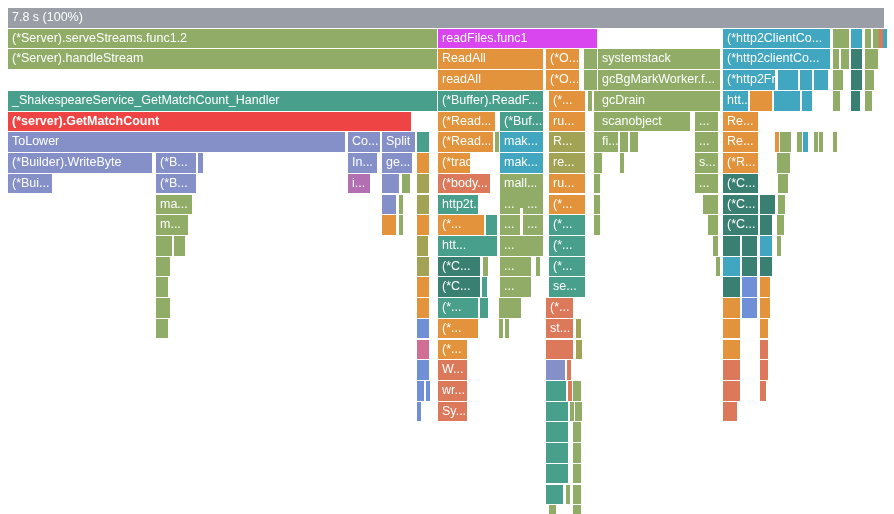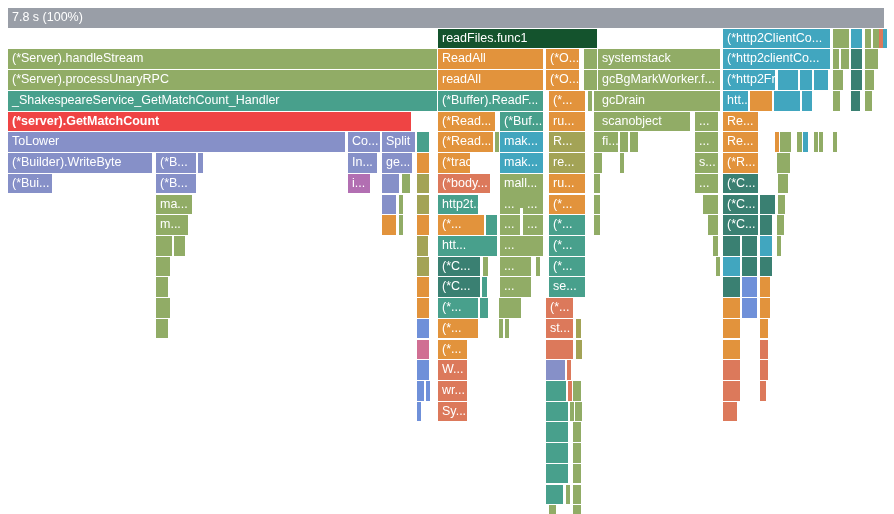--- a/index.html
+++ b/index.html
@@ -16,40 +16,40 @@
     overflow:hidden; white-space:nowrap;
     cursor:pointer;
   }
 </style>
 </head>
 <body>
 
 <div id="stage">
 
 <div class="frame" title="7.8 s (100%)" style="left: 8px; top: 8px; width: 876px; height: 19.7px; background: rgb(153, 158, 167);">7.8 s (100%)</div>
-    <div class="frame" title="readFiles.func1" style="left: 438px; top: 28.7px; width: 159px; height: 19.7px; background: #14532d;">readFiles.func1</div>
+    <div class="frame" title="(*Server).serveStreams.func1.2" style="left: 8px; top: 28.7px; width: 429px; height: 19.7px; background: rgb(145, 172, 102);">(*Server).serveStreams.func1.2</div>
+    <div class="frame" title="readFiles.func1" style="left: 438px; top: 28.7px; width: 159px; height: 19.7px; background: #d946ef;">readFiles.func1</div>
     <div class="frame" title="(*http2ClientCo..." style="left: 723px; top: 28.7px; width: 107px; height: 19.7px; background: rgb(65, 166, 191);">(*http2ClientCo...</div>
     <div class="frame" style="left: 833px; top: 28.7px; width: 16px; height: 19.7px; background: rgb(145, 172, 102);"></div>
     <div class="frame" style="left: 851px; top: 28.7px; width: 11px; height: 19.7px; background: rgb(65, 166, 191);"></div>
     <div class="frame" style="left: 865px; top: 28.7px; width: 6px; height: 19.7px; background: rgb(145, 172, 102);"></div>
     <div class="frame" style="left: 873px; top: 28.7px; width: 2px; height: 19.7px; background: rgb(145, 172, 102);"></div>
     <div class="frame" style="left: 876px; top: 28.7px; width: 2px; height: 19.7px; background: rgb(145, 172, 102);"></div>
     <div class="frame" style="left: 879px; top: 28.7px; width: 3px; height: 19.7px; background: rgb(220, 121, 91);"></div>
     <div class="frame" style="left: 883px; top: 28.7px; width: 1px; height: 19.7px; background: rgb(65, 166, 191);"></div>
     <div class="frame" title="(*Server).handleStream" style="left: 8px; top: 49.4px; width: 429px; height: 19.7px; background: rgb(145, 172, 102);">(*Server).handleStream</div>
     <div class="frame" title="ReadAll" style="left: 438px; top: 49.4px; width: 105px; height: 19.7px; background: rgb(226, 147, 60);">ReadAll</div>
     <div class="frame" title="(*O..." style="left: 546px; top: 49.4px; width: 33px; height: 19.7px; background: rgb(226, 147, 60);">(*O...</div>
     <div class="frame" style="left: 584px; top: 49.4px; width: 13px; height: 19.7px; background: rgb(145, 172, 102);"></div>
     <div class="frame" title="systemstack" style="left: 598px; top: 49.4px; width: 122px; height: 19.7px; background: rgb(145, 172, 102);">systemstack</div>
     <div class="frame" title="(*http2clientCo..." style="left: 723px; top: 49.4px; width: 107px; height: 19.7px; background: rgb(65, 166, 191);">(*http2clientCo...</div>
     <div class="frame" style="left: 833px; top: 49.4px; width: 6px; height: 19.7px; background: rgb(145, 172, 102);"></div>
     <div class="frame" style="left: 841px; top: 49.4px; width: 8px; height: 19.7px; background: rgb(145, 172, 102);"></div>
     <div class="frame" style="left: 851px; top: 49.4px; width: 11px; height: 19.7px; background: rgb(58, 128, 114);"></div>
     <div class="frame" style="left: 865px; top: 49.4px; width: 13px; height: 19.7px; background: rgb(145, 172, 102);"></div>
-    <div class="frame" title="(*Server).processUnaryRPC" style="left: 8px; top: 70.2px; width: 429px; height: 19.7px; background: rgb(145, 172, 102);">(*Server).processUnaryRPC</div>
     <div class="frame" title="readAll" style="left: 438px; top: 70.2px; width: 105px; height: 19.7px; background: rgb(226, 147, 60);">readAll</div>
     <div class="frame" title="(*O..." style="left: 546px; top: 70.2px; width: 33px; height: 19.7px; background: rgb(226, 147, 60);">(*O...</div>
     <div class="frame" style="left: 584px; top: 70.2px; width: 13px; height: 19.7px; background: rgb(145, 172, 102);"></div>
     <div class="frame" title="gcBgMarkWorker.f..." style="left: 598px; top: 70.2px; width: 122px; height: 19.7px; background: rgb(145, 172, 102);">gcBgMarkWorker.f...</div>
     <div class="frame" title="(*http2Fr..." style="left: 723px; top: 70.2px; width: 52px; height: 19.7px; background: rgb(65, 166, 191);">(*http2Fr...</div>
     <div class="frame" style="left: 778px; top: 70.2px; width: 20px; height: 19.7px; background: rgb(65, 166, 191);"></div>
     <div class="frame" style="left: 800px; top: 70.2px; width: 12px; height: 19.7px; background: rgb(65, 166, 191);"></div>
     <div class="frame" style="left: 814px; top: 70.2px; width: 14px; height: 19.7px; background: rgb(65, 166, 191);"></div>
     <div class="frame" style="left: 833px; top: 70.2px; width: 10px; height: 19.7px; background: rgb(145, 172, 102);"></div>
     <div class="frame" style="left: 851px; top: 70.2px; width: 11px; height: 19.7px; background: rgb(58, 128, 114);"></div>

